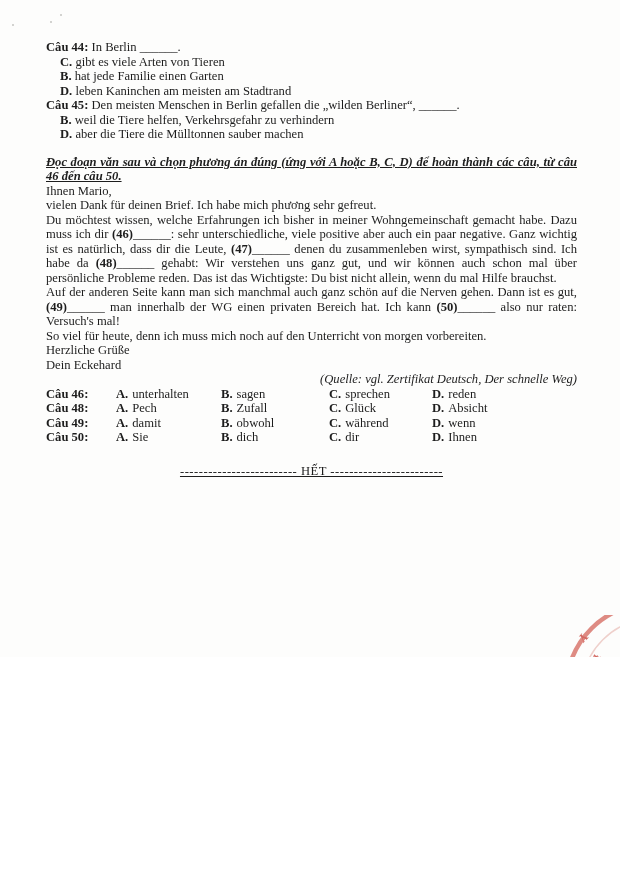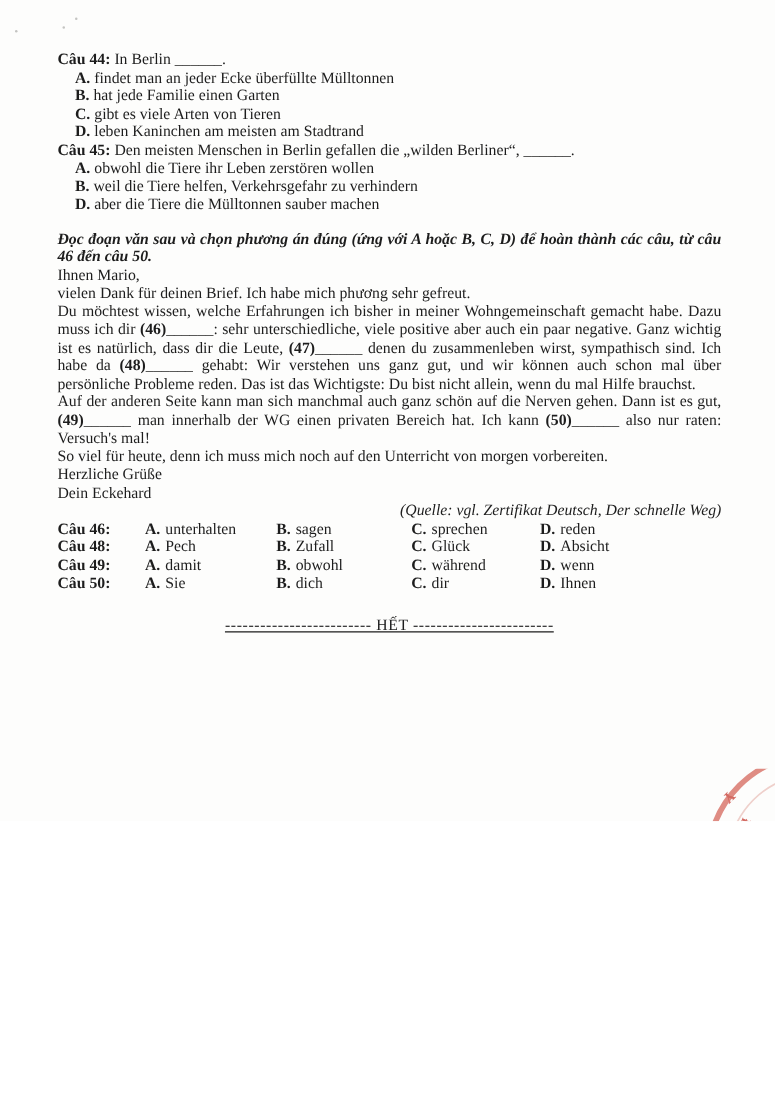--- a/index.html
+++ b/index.html
@@ -11,21 +11,21 @@
     font-family:"Liberation Serif","DejaVu Serif",serif;
     color:#1d1d1d;
   }
   .content{
     position:absolute;left:46px;top:40px;width:531px;
     font-size:12.6px;line-height:14.5px;
   }
   b{font-weight:700;}
   p{margin:0;}
   .opt{padding-left:14px;}
-  .instruction{font-weight:700;font-style:italic;margin-top:13px;}
+  .instruction{font-weight:700;font-style:italic;margin-top:13px;text-decoration:underline;}
   .just{text-align:justify;}
   .source{text-align:right;font-style:italic;}
   .answers{margin-top:0;}
   .ans-row{display:grid;grid-template-columns:70px 105px 108px 103px 1fr;}
   .ans-cell b{margin-right:4px;}
   .het{text-align:center;margin-top:19px;letter-spacing:.5px;text-decoration:underline;}
   .footer{
     position:absolute;right:37px;top:830px;
     font-size:18px;
   }
@@ -38,29 +38,27 @@
 <div class="page">
 
   <span class="speck" style="left:12px;top:24px;width:2px;height:2px;"></span>
   <span class="speck" style="left:50px;top:21px;width:2px;height:2px;"></span>
   <span class="speck" style="left:60px;top:14px;width:2px;height:2px;"></span>
 
   <div class="content">
 
     <div>
       <p><b>Câu 44:</b> <span>In Berlin ______.</span></p>
-      <p class="opt"><b>A.</b> <span>findet man an jeder Ecke überfüllte Mülltonnen</span></p>
+      <p class="opt"><b>C.</b> <span>gibt es viele Arten von Tieren</span></p>
       <p class="opt"><b>B.</b> <span>hat jede Familie einen Garten</span></p>
-      <p class="opt"><b>C.</b> <span>gibt es viele Arten von Tieren</span></p>
       <p class="opt"><b>D.</b> <span>leben Kaninchen am meisten am Stadtrand</span></p>
     </div>
 
     <div>
       <p><b>Câu 45:</b> <span>Den meisten Menschen in Berlin gefallen die „wilden Berliner“, ______.</span></p>
-      <p class="opt"><b>A.</b> <span>obwohl die Tiere ihr Leben zerstören wollen</span></p>
       <p class="opt"><b>B.</b> <span>weil die Tiere helfen, Verkehrsgefahr zu verhindern</span></p>
       <p class="opt"><b>D.</b> <span>aber die Tiere die Mülltonnen sauber machen</span></p>
     </div>
 
     <p class="instruction just">Đọc đoạn văn sau và chọn phương án đúng (ứng với A hoặc B, C, D) để hoàn thành các câu, từ câu 46 đến câu 50.</p>
 
     <div class="letter">
       <p>Ihnen Mario,</p>
       <p>vielen Dank für deinen Brief. Ich habe mich phương sehr gefreut.</p>
       <p class="just"><span>Du möchtest wissen, welche Erfahrungen ich bisher in meiner Wohngemeinschaft gemacht habe. Dazu muss ich dir </span><b>(46)</b><span>______: sehr unterschiedliche, viele positive aber auch ein paar negative. Ganz wichtig ist es natürlich, dass dir die Leute, </span><b>(47)</b><span>______ denen du zusammenleben wirst, sympathisch sind. Ich habe da </span><b>(48)</b><span>______ gehabt: Wir verstehen uns ganz gut, und wir können auch schon mal über persönliche Probleme reden. Das ist das Wichtigste: Du bist nicht allein, wenn du mal Hilfe brauchst.</span></p>

